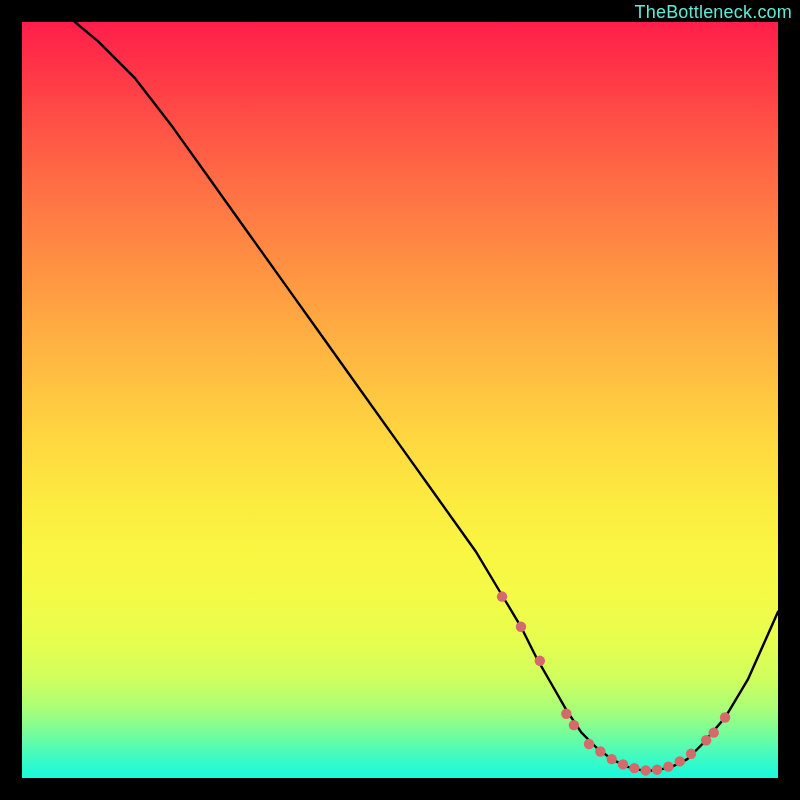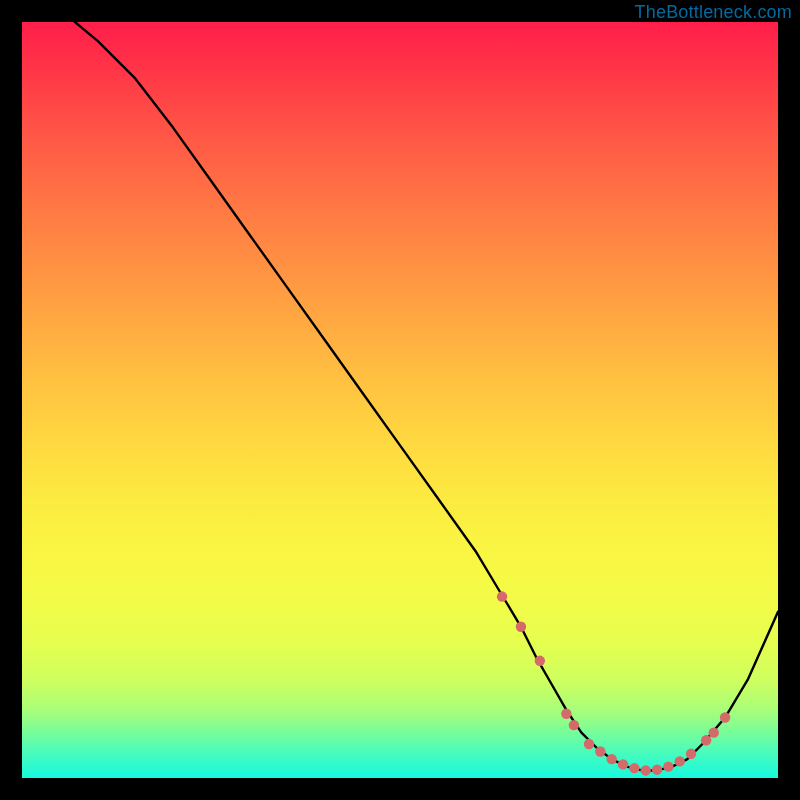--- a/index.html
+++ b/index.html
@@ -50,21 +50,21 @@
   .chart-svg {
     position: absolute;
     inset: 0;
     width: 100%;
     height: 100%;
   }
   .watermark {
     position: absolute;
     top: 2px;
     right: 8px;
-    color: #0369a1;
+    color: #5eead4;
     font-size: 18px;
     font-weight: 500;
     letter-spacing: 0.2px;
     user-select: none;
   }
 </style>
 </head>
 <body>
 
 <div class="stage">

